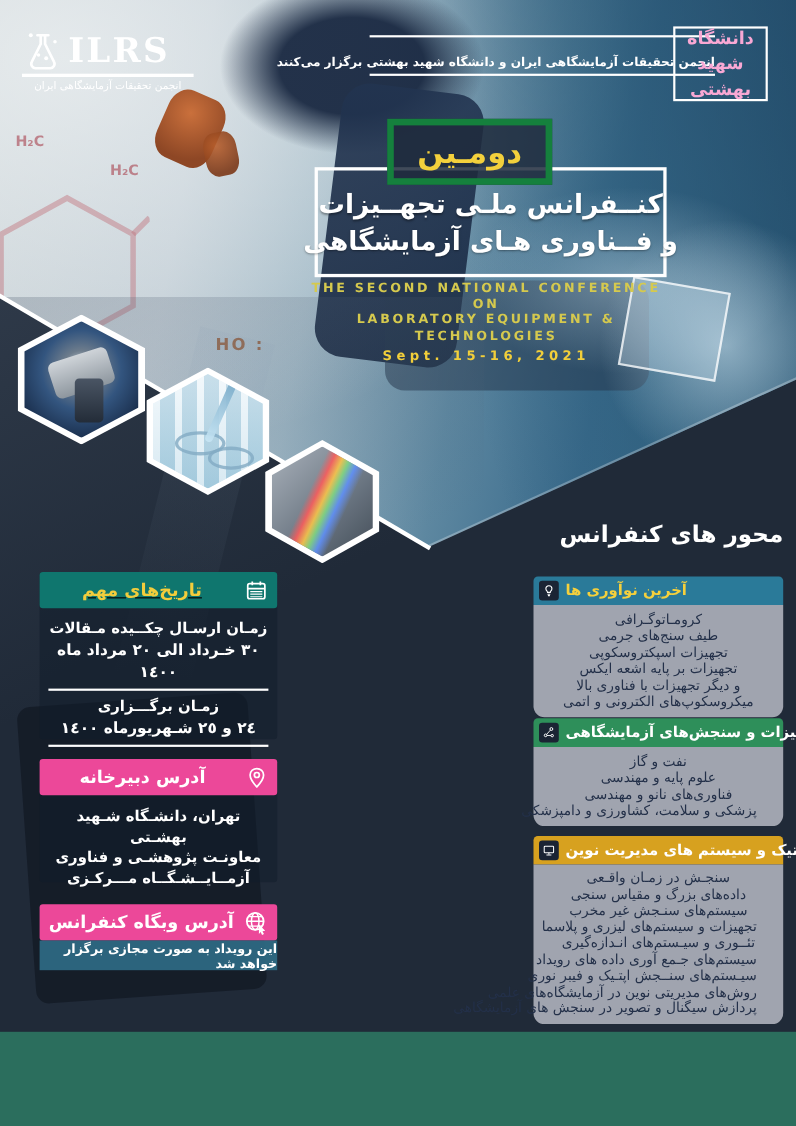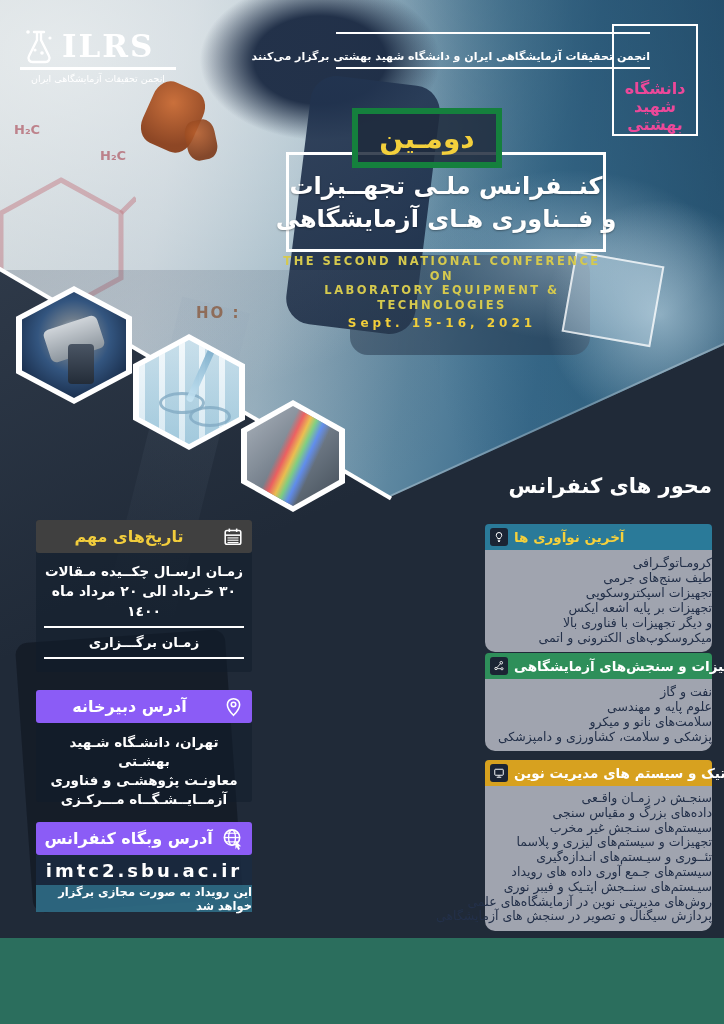--- a/index.html
+++ b/index.html
@@ -55,42 +55,42 @@
 
   
   .ilrs{left:20px;top:26px;width:156px;color:#fff;}
   .ilrs-row{display:flex;align-items:center;gap:6px;}
   .ilrs-acr{font-family:"DejaVu Serif",serif;font-size:31px;font-weight:bold;letter-spacing:2px;}
   .ilrs-rule{height:2.5px;background:#fff;margin:1px 0 3px;}
   .ilrs-sub{font-size:9.5px;text-align:center;direction:rtl;}
   .banner{left:336px;top:32px;width:314px;color:#fff;}
   .banner-rule{height:2px;background:#fff;}
   .banner-text{font-size:11px;font-weight:bold;direction:rtl;text-align:center;padding:16px 0 4px;white-space:nowrap;}
-  .sbu{left:612px;top:24px;width:86px;height:112px;border:2.5px solid #fff;box-sizing:border-box;
-       display:flex;flex-direction:column;align-items:center;justify-content:flex-end;color:#ec4899;}
+  .sbu{left:612px;top:24px;width:86px;height:68px;border:2.5px solid #fff;box-sizing:border-box;
+       display:flex;flex-direction:column;align-items:center;justify-content:space-between;color:#f9a8d4;}
   .sbu div{font-size:16px;font-weight:bold;line-height:18px;direction:rtl;}
 
   
   .badge{left:352px;top:108px;width:138px;height:48px;border:6px solid #15803d;background:rgba(30,42,60,.85);
          display:flex;align-items:center;justify-content:center;z-index:5;}
   .badge span{color:#f3d03c;font-size:28px;font-weight:bold;direction:rtl;}
   .main-box{left:286px;top:152px;width:320px;height:100px;border:3px solid #fff;box-sizing:border-box;
             display:flex;flex-direction:column;align-items:center;justify-content:center;gap:5px;z-index:4;}
   .main-box div{color:#fff;font-size:24px;font-weight:bold;direction:rtl;white-space:nowrap;text-shadow:0 1px 2px rgba(0,0,0,.35);}
   .en-block{left:272px;top:254px;width:340px;text-align:center;}
   .en1{color:#d5c94e;font-size:11.5px;font-weight:bold;letter-spacing:2.5px;line-height:14.5px;}
   .en-date{color:#f2cf3a;font-size:12px;font-weight:bold;letter-spacing:4px;margin-top:4px;}
 
   
   .sect{position:absolute;left:36px;width:216px;background:rgba(16,27,42,.5);border-radius:3px;}
   .sect-hdr{height:33px;display:flex;align-items:center;direction:rtl;padding:0 8px;border-radius:3px;box-sizing:border-box;gap:8px;}
   .sect-hdr .lbl{flex:1;text-align:center;font-size:16px;font-weight:bold;}
-  .hdr-dates{background:#404040;}
+  .hdr-dates{background:#0f766e;text-decoration:underline;}
   .hdr-dates .lbl{color:#f2cd3c;}
-  .hdr-teal{background:#8b5cf6;}
+  .hdr-teal{background:#ec4899;}
   .hdr-teal .lbl{color:#fff;}
   .dates{top:520px;height:152px;}
   .dates-body{padding:9px 6px 0;text-align:center;color:#fff;direction:rtl;}
   .d-lab{font-size:13.5px;font-weight:bold;line-height:19px;}
   .d-val{font-size:14px;font-weight:bold;line-height:20px;}
   .d-rule{height:2px;background:#fff;margin:5px 2px;}
   .address{top:690px;height:112px;}
   .addr-body{padding:10px 6px 0;text-align:center;color:#fff;direction:rtl;}
   .addr-body div{font-size:13.5px;font-weight:bold;line-height:19px;}
   .web{top:822px;height:90px;background:none;}
@@ -104,21 +104,21 @@
   .card{position:absolute;left:485px;width:227px;}
   .card-hdr{height:26px;display:flex;align-items:center;gap:6px;padding:0 5px;border-radius:4px 4px 0 0;direction:ltr;}
   .card-hdr .isq{width:18px;height:18px;background:#1b2434;border-radius:3px;display:flex;align-items:center;justify-content:center;flex:0 0 18px;}
   .card-hdr .lbl{font-size:13.5px;font-weight:bold;direction:rtl;white-space:nowrap;}
   .c1 .card-hdr{background:#2a7a99;}
   .c1 .card-hdr .lbl{color:#f5d03c;}
   .c2 .card-hdr{background:#2e8f5a;}
   .c2 .card-hdr .lbl{color:#fff;}
   .c3 .card-hdr{background:#d7a11f;}
   .c3 .card-hdr .lbl{color:#fff;}
-  .card-body{background:rgba(168,171,181,.95);border-radius:0 0 10px 10px;padding:5px 0 7px;direction:rtl;text-align:right;}
+  .card-body{background:rgba(168,171,181,.95);border-radius:0 0 10px 10px;padding:5px 24px 7px;direction:rtl;text-align:center;}
   .card-body div{color:#233049;font-size:12.5px;line-height:15px;white-space:nowrap;}
   .c1{top:524px;} .c2{top:653px;} .c3{top:760px;}
   .c3 .card-body div{line-height:14.8px;}
 
   
   .footer{left:0;top:938px;width:724px;height:86px;background:#2b6e5d;}
 </style>
 </head>
 <body>
 
@@ -218,20 +218,21 @@
         <line x1="6" y1="15.5" x2="18" y2="15.5" stroke="#fff" stroke-width="1.2"></line>
         <line x1="6" y1="18" x2="18" y2="18" stroke="#fff" stroke-width="1.2"></line>
       </svg>
       <span class="lbl">تاریخ‌های مهم</span>
     </div>
     <div class="dates-body">
       <div class="d-lab">زمـان ارسـال چکــیده مـقالات</div>
       <div class="d-val">٣٠ خـرداد الی ٢٠ مرداد ماه ١٤٠٠</div>
       <div class="d-rule"></div>
       <div class="d-lab">زمـان برگـــزاری</div>
+      <div class="d-val">٢٤ و ٢٥ شـهریورماه ١٤٠٠</div>
       <div class="d-rule"></div>
     </div>
   </div>
 
   <div class="sect address">
     <div class="sect-hdr hdr-teal">
       <svg width="21" height="22" viewBox="0 0 24 24">
         <path d="M12 2.5c-3.9 0-7 3-7 6.8 0 5 7 12.2 7 12.2s7-7.2 7-12.2c0-3.8-3.1-6.8-7-6.8z" fill="none" stroke="#fff" stroke-width="1.8"></path>
         <circle cx="12" cy="9.2" r="2.6" fill="none" stroke="#fff" stroke-width="1.8"></circle>
       </svg>
@@ -248,23 +249,20 @@
     <div class="sect-hdr hdr-teal">
       <svg width="23" height="23" viewBox="0 0 24 24">
         <circle cx="11.5" cy="11" r="8" fill="none" stroke="#fff" stroke-width="1.7"></circle>
         <ellipse cx="11.5" cy="11" rx="3.6" ry="8" fill="none" stroke="#fff" stroke-width="1.4"></ellipse>
         <line x1="3.5" y1="11" x2="19.5" y2="11" stroke="#fff" stroke-width="1.4"></line>
         <line x1="5" y1="6.5" x2="18" y2="6.5" stroke="#fff" stroke-width="1.2"></line>
         <line x1="5" y1="15.5" x2="18" y2="15.5" stroke="#fff" stroke-width="1.2"></line>
         <path d="M15 14 l6 6 -2.6 0.4 1.4 2.6 -1.8 1 -1.4-2.8 -1.6 1.8z" fill="#fff"></path>
       </svg>
       <span class="lbl">آدرس وبگاه کنفرانس</span>
-    </div>
-    <div class="url-band">
-      <span>imtc2.sbu.ac.ir</span>
     </div>
     <div class="note-band">
       <span>این رویداد به صورت مجازی برگزار خواهد شد</span>
     </div>
   </div>
 
   <div class="abs topics-title">محور های کنفرانس</div>
 
   <div class="card c1">
     <div class="card-hdr">
@@ -296,21 +294,21 @@
             <circle cx="18" cy="17.5" r="2.2" fill="none" stroke="#fff" stroke-width="1.8"></circle>
             <line x1="7.8" y1="15.4" x2="14.8" y2="7.4" stroke="#fff" stroke-width="1.6"></line>
             <line x1="8.4" y1="17.2" x2="15.8" y2="17.4" stroke="#fff" stroke-width="1.6"></line>
           </svg>
       </span>
       <span class="lbl">تجهیزات و سنجش‌های آزمایشگاهی</span>
     </div>
     <div class="card-body">
       <div>نفت و گاز</div>
       <div>علوم پایه و مهندسی</div>
-      <div>سلامت‌های نانو و میکرو</div>
+      <div>فناوری‌های نانو و مهندسی</div>
       <div>پزشکی و سلامت، کشاورزی و دامپزشکی</div>
     </div>
   </div>
 
   <div class="card c3">
     <div class="card-hdr">
       <span class="isq">
         <svg width="12" height="12" viewBox="0 0 24 24">
             <rect x="3.5" y="4.5" width="17" height="12" rx="1.5" fill="none" stroke="#fff" stroke-width="1.9"></rect>
             <line x1="12" y1="16.5" x2="12" y2="19.5" stroke="#fff" stroke-width="1.9"></line>

